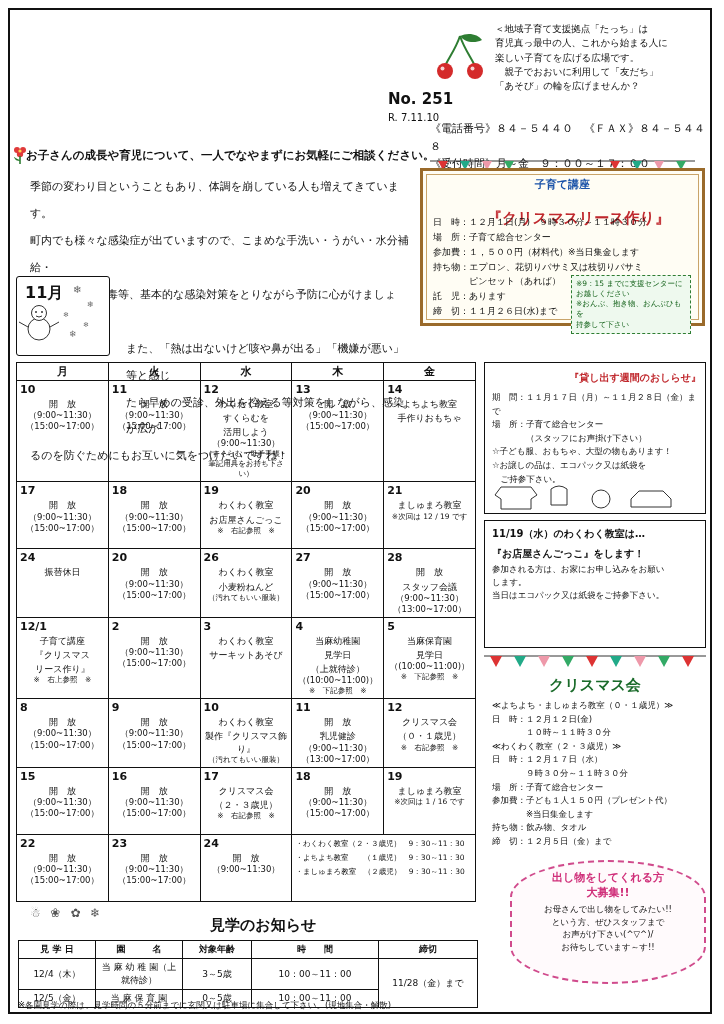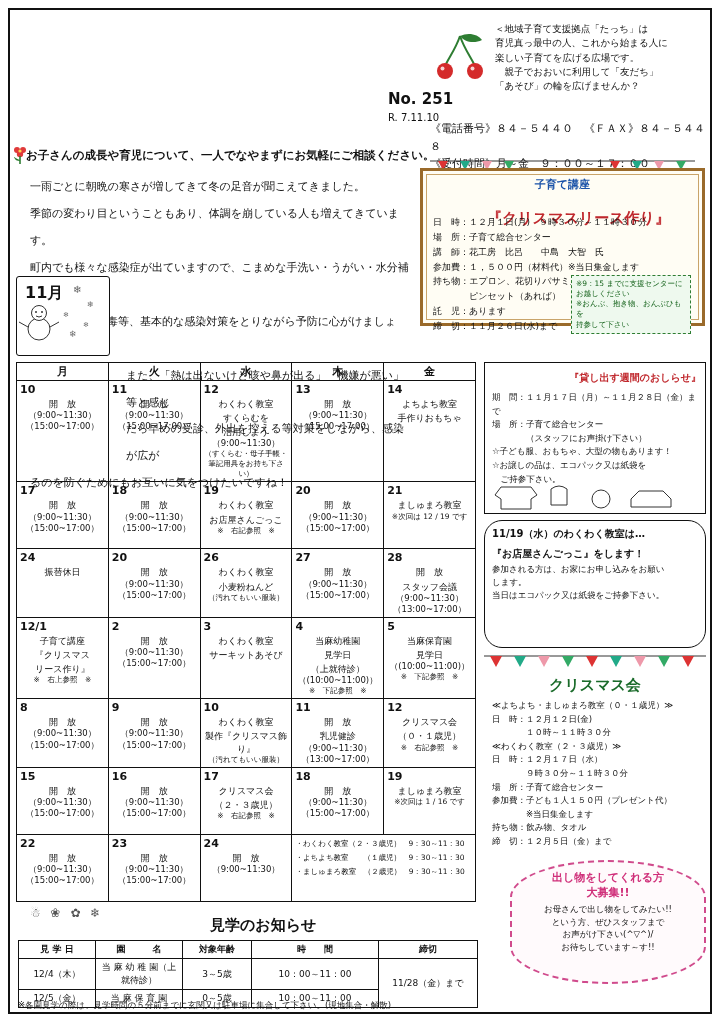--- a/index.html
+++ b/index.html
@@ -48,21 +48,21 @@
   .cal .dnum{font-size:11px;font-weight:bold;}
   .cal .kaihou{text-align:center;font-size:9px;line-height:1.35;margin-top:2px;}
   .cal .times{font-size:8.5px;line-height:1.3;text-align:center;}
   .cal .note{font-size:7.5px;}
 
   
   .rbox{position:absolute;border:1px solid #111;box-sizing:border-box;background:#fff;}
   .r1{left:484px;top:362px;width:222px;height:152px;}
   .r1 h4{margin:4px;text-align:right;font-size:10px;color:#c0282d;font-weight:bold;padding:4px 0 2px;}
   .r1 .txt{font-size:8.5px;line-height:1.6;padding:0 7px;}
-  .r2{left:484px;top:520px;width:222px;height:128px;border-radius:18px;}
+  .r2{left:484px;top:520px;width:222px;height:128px;}
   .r2 .t1{font-size:10px;font-weight:bold;padding:6px 7px 0;line-height:1.4;}
   .r2 .txt{font-size:8.5px;line-height:1.55;padding:2px 7px 0;}
   .r3{left:484px;top:654px;width:222px;height:190px;border:none;}
   .r3 h4{margin:0;text-align:center;font-size:15px;font-weight:bold;color:#1a6b2a;padding:2px 0 4px;}
   .r3 .txt{font-size:8.5px;line-height:1.6;padding:0 8px;}
   .r4{left:510px;top:860px;width:196px;height:124px;border:2px dashed #d04a8c;border-radius:50%/30%;background:#fffafc;}
   .r4 h4{margin:0;text-align:center;font-size:11px;color:#d0307a;font-weight:bold;padding:8px 0 2px;line-height:1.4;}
   .r4 .txt{font-size:8.5px;line-height:1.5;text-align:center;padding:0 10px;}
 
   
@@ -110,21 +110,20 @@
     <circle cx="5" cy="4" r="3" fill="#e03a3a"></circle>
       <circle cx="11" cy="4" r="3" fill="#e03a3a"></circle>
     <circle cx="8" cy="8" r="3.2" fill="#e03a3a"></circle>
       <circle cx="8" cy="5" r="1.6" fill="#ffd34d"></circle>
     <path d="M8 10 L8 18" stroke="#2e7d32" stroke-width="1.6"></path>
     <path d="M8 14 C4 13 3 11 2 11 C3 14 5 15 8 15" fill="#2e7d32"></path>
   </svg>
   <div class="lead">お子さんの成長や育児について、一人でなやまずにお気軽にご相談ください。</div>
 
   <div class="body-text">
-    <p>一雨ごとに朝晩の寒さが増してきて冬の足音が聞こえてきました。</p>
     <p>季節の変わり目ということもあり、体調を崩している人も増えてきています。</p>
     <p>町内でも様々な感染症が出ていますので、こまめな手洗い・うがい・水分補給・</p>
     <p>加湿・換気・消毒等、基本的な感染対策をとりながら予防に心がけましょう！</p>
     <p style="margin-left:96px">また、「熱は出ないけど咳や鼻が出る」「機嫌が悪い」等と感じ</p>
     <p style="margin-left:96px">たら早めの受診、外出を控える等対策をしながら、感染が広が</p>
     <p>るのを防ぐためにもお互いに気をつけたいですね！</p>
   </div>
 
   <div class="nov-img">
     <div class="nov-label">11月</div>
@@ -155,21 +154,20 @@
       <path d="M246 1 l10 0 l-5 9 z" fill="#3a6"></path>
   </svg>
 
   <div class="kbox">
     <div class="kbox-inner"></div>
     <h3>子育て講座</h3>
     <h2>『クリスマスリース作り』</h2>
     <div class="rows">
       <div>日　時：１２月１日(月)　９時３０分～１１時３０分</div>
       <div>場　所：子育て総合センター</div>
-      <div>講　師：花工房　比呂　　中島　大智　氏</div>
       <div>参加費：１，５００円（材料代）※当日集金します</div>
       <div>持ち物：エプロン、花切りバサミ又は枝切りバサミ</div>
       <div>　　　　ピンセット（あれば）</div>
       <div>託　児：あります</div>
       <div>締　切：１１月２６日(水)まで</div>
     </div>
     <div class="note-badge">
       <div>※9：15 までに支援センターに</div>
       <div>お越しください</div>
       <div>※おんぶ、抱き物、おんぶひもを</div>

